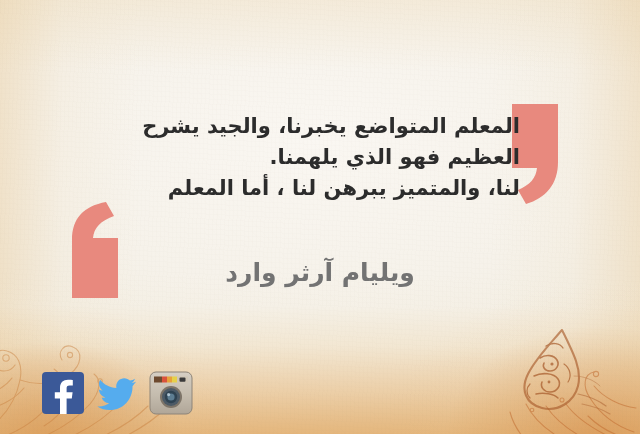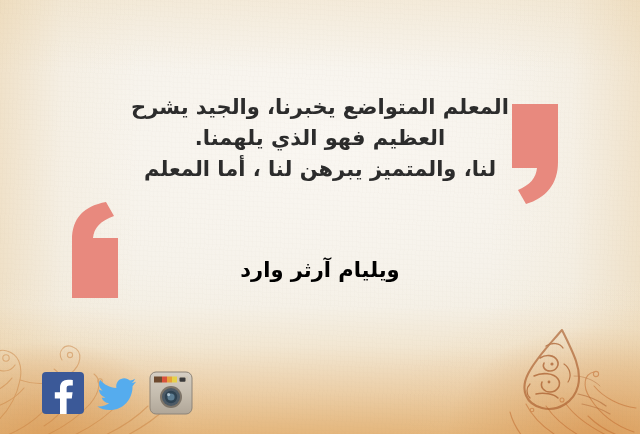--- a/index.html
+++ b/index.html
@@ -128,45 +128,45 @@
     user-select: none;
   }
   .qmark svg { display: block; }
   .qmark-open  { left: 512px; top: 104px; }
   .qmark-close { left: 68px;  top: 202px; }
 
   
   .quote-block {
     position: absolute;
     left: 120px;
-    top: 92px;
+    top: 111px;
     width: 400px;
-    text-align: center;
+    text-align: right;
     direction: rtl;
   }
   .quote-line {
     font-family: "DejaVu Sans", "Liberation Sans", sans-serif;
     font-size: 21px;
     font-weight: 700;
     line-height: 31px;
     color: #2c2c2c;
     letter-spacing: 0px;
     white-space: nowrap;
   }
   .author {
     position: absolute;
     left: 120px;
     top: 258px;
     width: 400px;
     text-align: center;
     direction: rtl;
     font-family: "DejaVu Sans", "Liberation Sans", sans-serif;
-    font-size: 21px;
+    font-size: 25px;
     font-weight: 700;
-    color: #000000;
+    color: #737373;
   }
 
   
   .social-bar {
     position: absolute;
     left: 41px;
     top: 371px;
     display: flex;
     align-items: center;
     gap: 10px;

